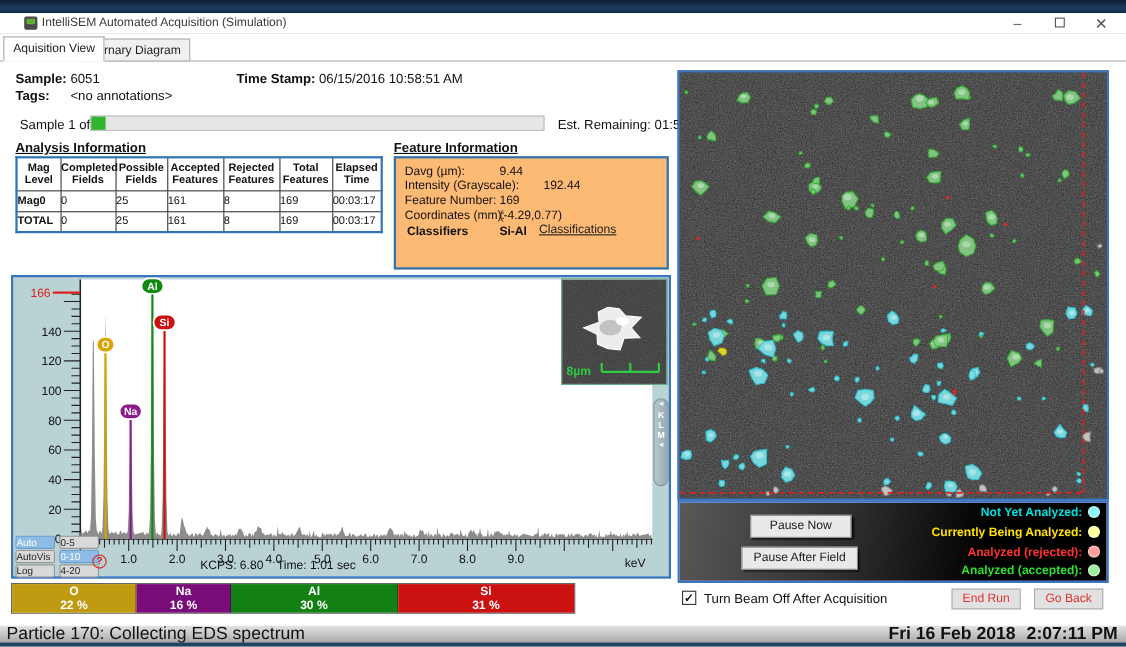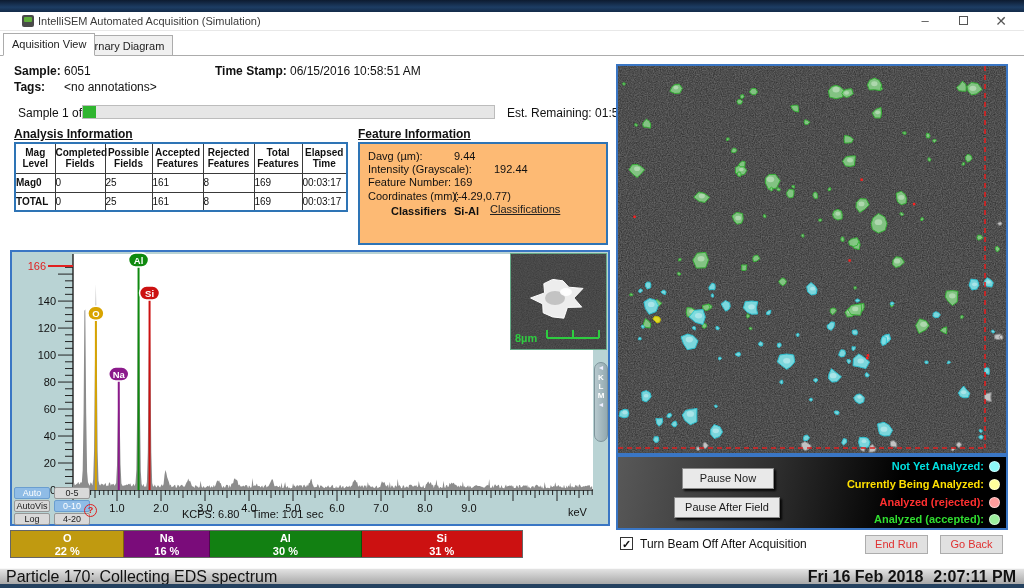--- a/index.html
+++ b/index.html
@@ -43,21 +43,21 @@
   td.mag0 { color:#e02020; font-weight:bold; }
   td.total { font-weight:bold; }
 
   .feature-box { left:358px; top:142px; width:250px; height:103px; border:2px solid #2e74b5; background:#fdba74; }
   .feature-row { position:relative; font-size:11px; color:#111; line-height:13.2px; padding-left:8px; }
   .feature-val { position:absolute; left:94px; top:0; }
   .feature-val.wide { left:134px; }
   .flink { text-decoration:underline; color:#222; cursor:pointer;margin-left:36px; }
 
   .spec-panel { left:10px; top:250px; width:600px; height:276px; background:#b9d3d4; border:2px solid #3a76c4; }
-  .spec-btn { position:absolute; width:36px; height:12px; font-size:9px; line-height:11px; text-align:center;
+  .spec-btn { position:absolute; width:36px; height:12px; font-size:9px; line-height:11px; text-align:left;
       background:#d9d9d9; border:1px solid #979797; color:#222; border-radius:2px; cursor:default; }
   .spec-btn.on { background:#8fbce6; color:#fff; border-color:#6a9ed0; }
   .kcps-line { position:absolute; left:170px; top:256px; width:280px; text-align:left; font-size:11px; color:#111; }
   .kev { position:absolute; left:556px; top:254px; font-size:11px; color:#111; }
   .inset { position:absolute; left:498px; top:1px; width:97px; height:97px; border:1px solid #6a8; }
   .inset-scale { position:absolute; left:4px; top:78px; font-size:11px; font-weight:bold; color:#2ecc40; }
   .klm { position:absolute; left:582px; top:110px; width:14px; height:80px; background:linear-gradient(90deg,#b7c9ce,#93a9b0);
       border:1px solid #7e949b; border-radius:7px; text-align:center; color:#fff; font-size:8px; font-weight:bold; cursor:pointer; }
   .klm .arr { font-size:7px; color:#eef; line-height:10px; display:block; }
   .klm .ltr { display:block; line-height:9px; color:#fff; }
@@ -168,21 +168,21 @@
   <span class="abs sec-title" style="left:358px;top:127px">Feature Information</span>
   <div class="abs feature-box">
     <div style="height:6px"></div>
     <div class="feature-row"><span>Davg (µm):</span><span class="feature-val">9.44</span></div>
     <div class="feature-row"><span>Intensity (Grayscale):</span><span class="feature-val wide">192.44</span></div>
     <div class="feature-row"><span>Feature Number:</span><span class="feature-val">169</span></div>
     <div class="feature-row"><span>Coordinates (mm):</span><span class="feature-val">(-4.29,0.77)</span></div>
     <div class="feature-row">
         <span class="feature-val flink">Classifications</span>
       </div>
-    <div class="feature-row" style="font-weight:bold;padding-left:31px;margin-top:2px"><span>Classifiers</span><span class="feature-val" style="left:94px">Si-Al</span></div>
+    <div class="feature-row" style="font-weight:bold;padding-left:10px;margin-top:2px"><span>Classifiers</span><span class="feature-val" style="left:94px">Si-Al</span></div>
   </div>
 
   <div class="abs spec-panel">
     <svg id="spec" width="596" height="272" viewBox="0 0 596 272">
         <rect x="61" y="2" width="520" height="236" fill="#ffffff"></rect>
         <line x1="61" y1="2" x2="61" y2="238" stroke="#222" stroke-width="1.4"></line>
         <line x1="46" y1="238" x2="61" y2="238" stroke="#222" stroke-width="1"></line>
         <line x1="53" y1="231.25301204819277" x2="61" y2="231.25301204819277" stroke="#222" stroke-width="1"></line>
         <line x1="53" y1="224.50602409638554" x2="61" y2="224.50602409638554" stroke="#222" stroke-width="1"></line>
         <line x1="53" y1="217.75903614457832" x2="61" y2="217.75903614457832" stroke="#222" stroke-width="1"></line>

